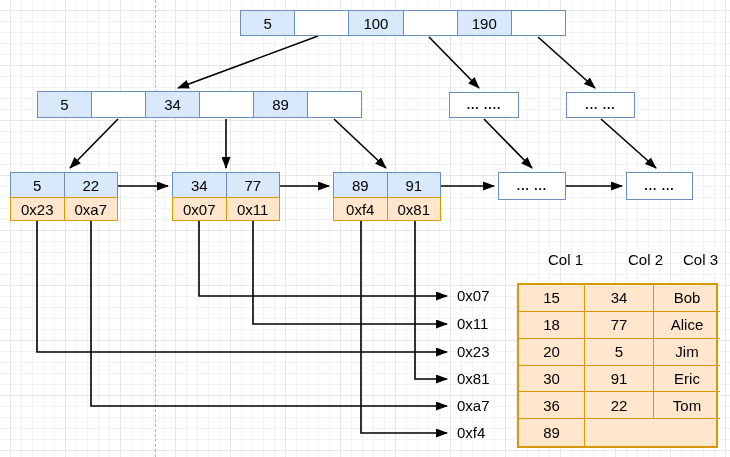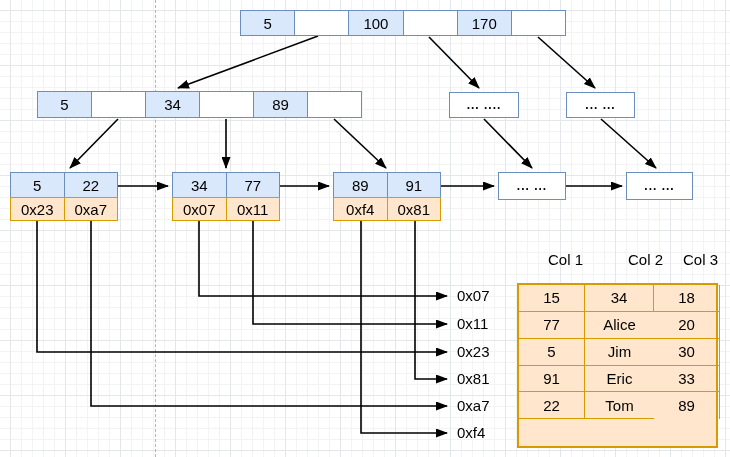--- a/index.html
+++ b/index.html
@@ -123,21 +123,21 @@
       <path d="M91,221 L91,406 L447,406" marker-end="url(#arrow)"></path>
       <path d="M361,221 L361,433 L447,433" marker-end="url(#arrow)"></path>
     </g>
   </svg>
 
   <div class="node" style="left:240px;top:10px;width:326px;height:26px">
     <div class="cell key">5</div>
     <div class="cell ptr"></div>
     <div class="cell key">100</div>
     <div class="cell ptr"></div>
-    <div class="cell key">170</div>
+    <div class="cell key">190</div>
     <div class="cell ptr"></div>
   </div>
 
   <div class="node" style="left:37px;top:91px;width:325px;height:27px">
     <div class="cell key">5</div>
     <div class="cell ptr"></div>
     <div class="cell key">34</div>
     <div class="cell ptr"></div>
     <div class="cell key">89</div>
     <div class="cell ptr"></div>
@@ -189,28 +189,29 @@
   <div class="hexlabel" style="top:396px">0xa7</div>
   <div class="hexlabel" style="top:423px">0xf4</div>
 
   <div class="colheader" style="left:517px;width:66px">Col 1</div>
   <div class="colheader" style="left:594px;width:69px">Col 2</div>
   <div class="colheader" style="left:652px;width:66px">Col 3</div>
 
   <div class="datatable">
     <div class="tcell">15</div>
     <div class="tcell">34</div>
+    <div class="tcell lastcol">Bob</div>
     <div class="tcell">18</div>
     <div class="tcell">77</div>
     <div class="tcell lastcol">Alice</div>
     <div class="tcell">20</div>
     <div class="tcell">5</div>
     <div class="tcell lastcol">Jim</div>
     <div class="tcell">30</div>
     <div class="tcell">91</div>
     <div class="tcell lastcol">Eric</div>
-    <div class="tcell">33</div>
+    <div class="tcell">36</div>
     <div class="tcell">22</div>
     <div class="tcell lastcol">Tom</div>
     <div class="tcell lastrow">89</div>
   </div>
 
 </div>
 
 </body></html>

